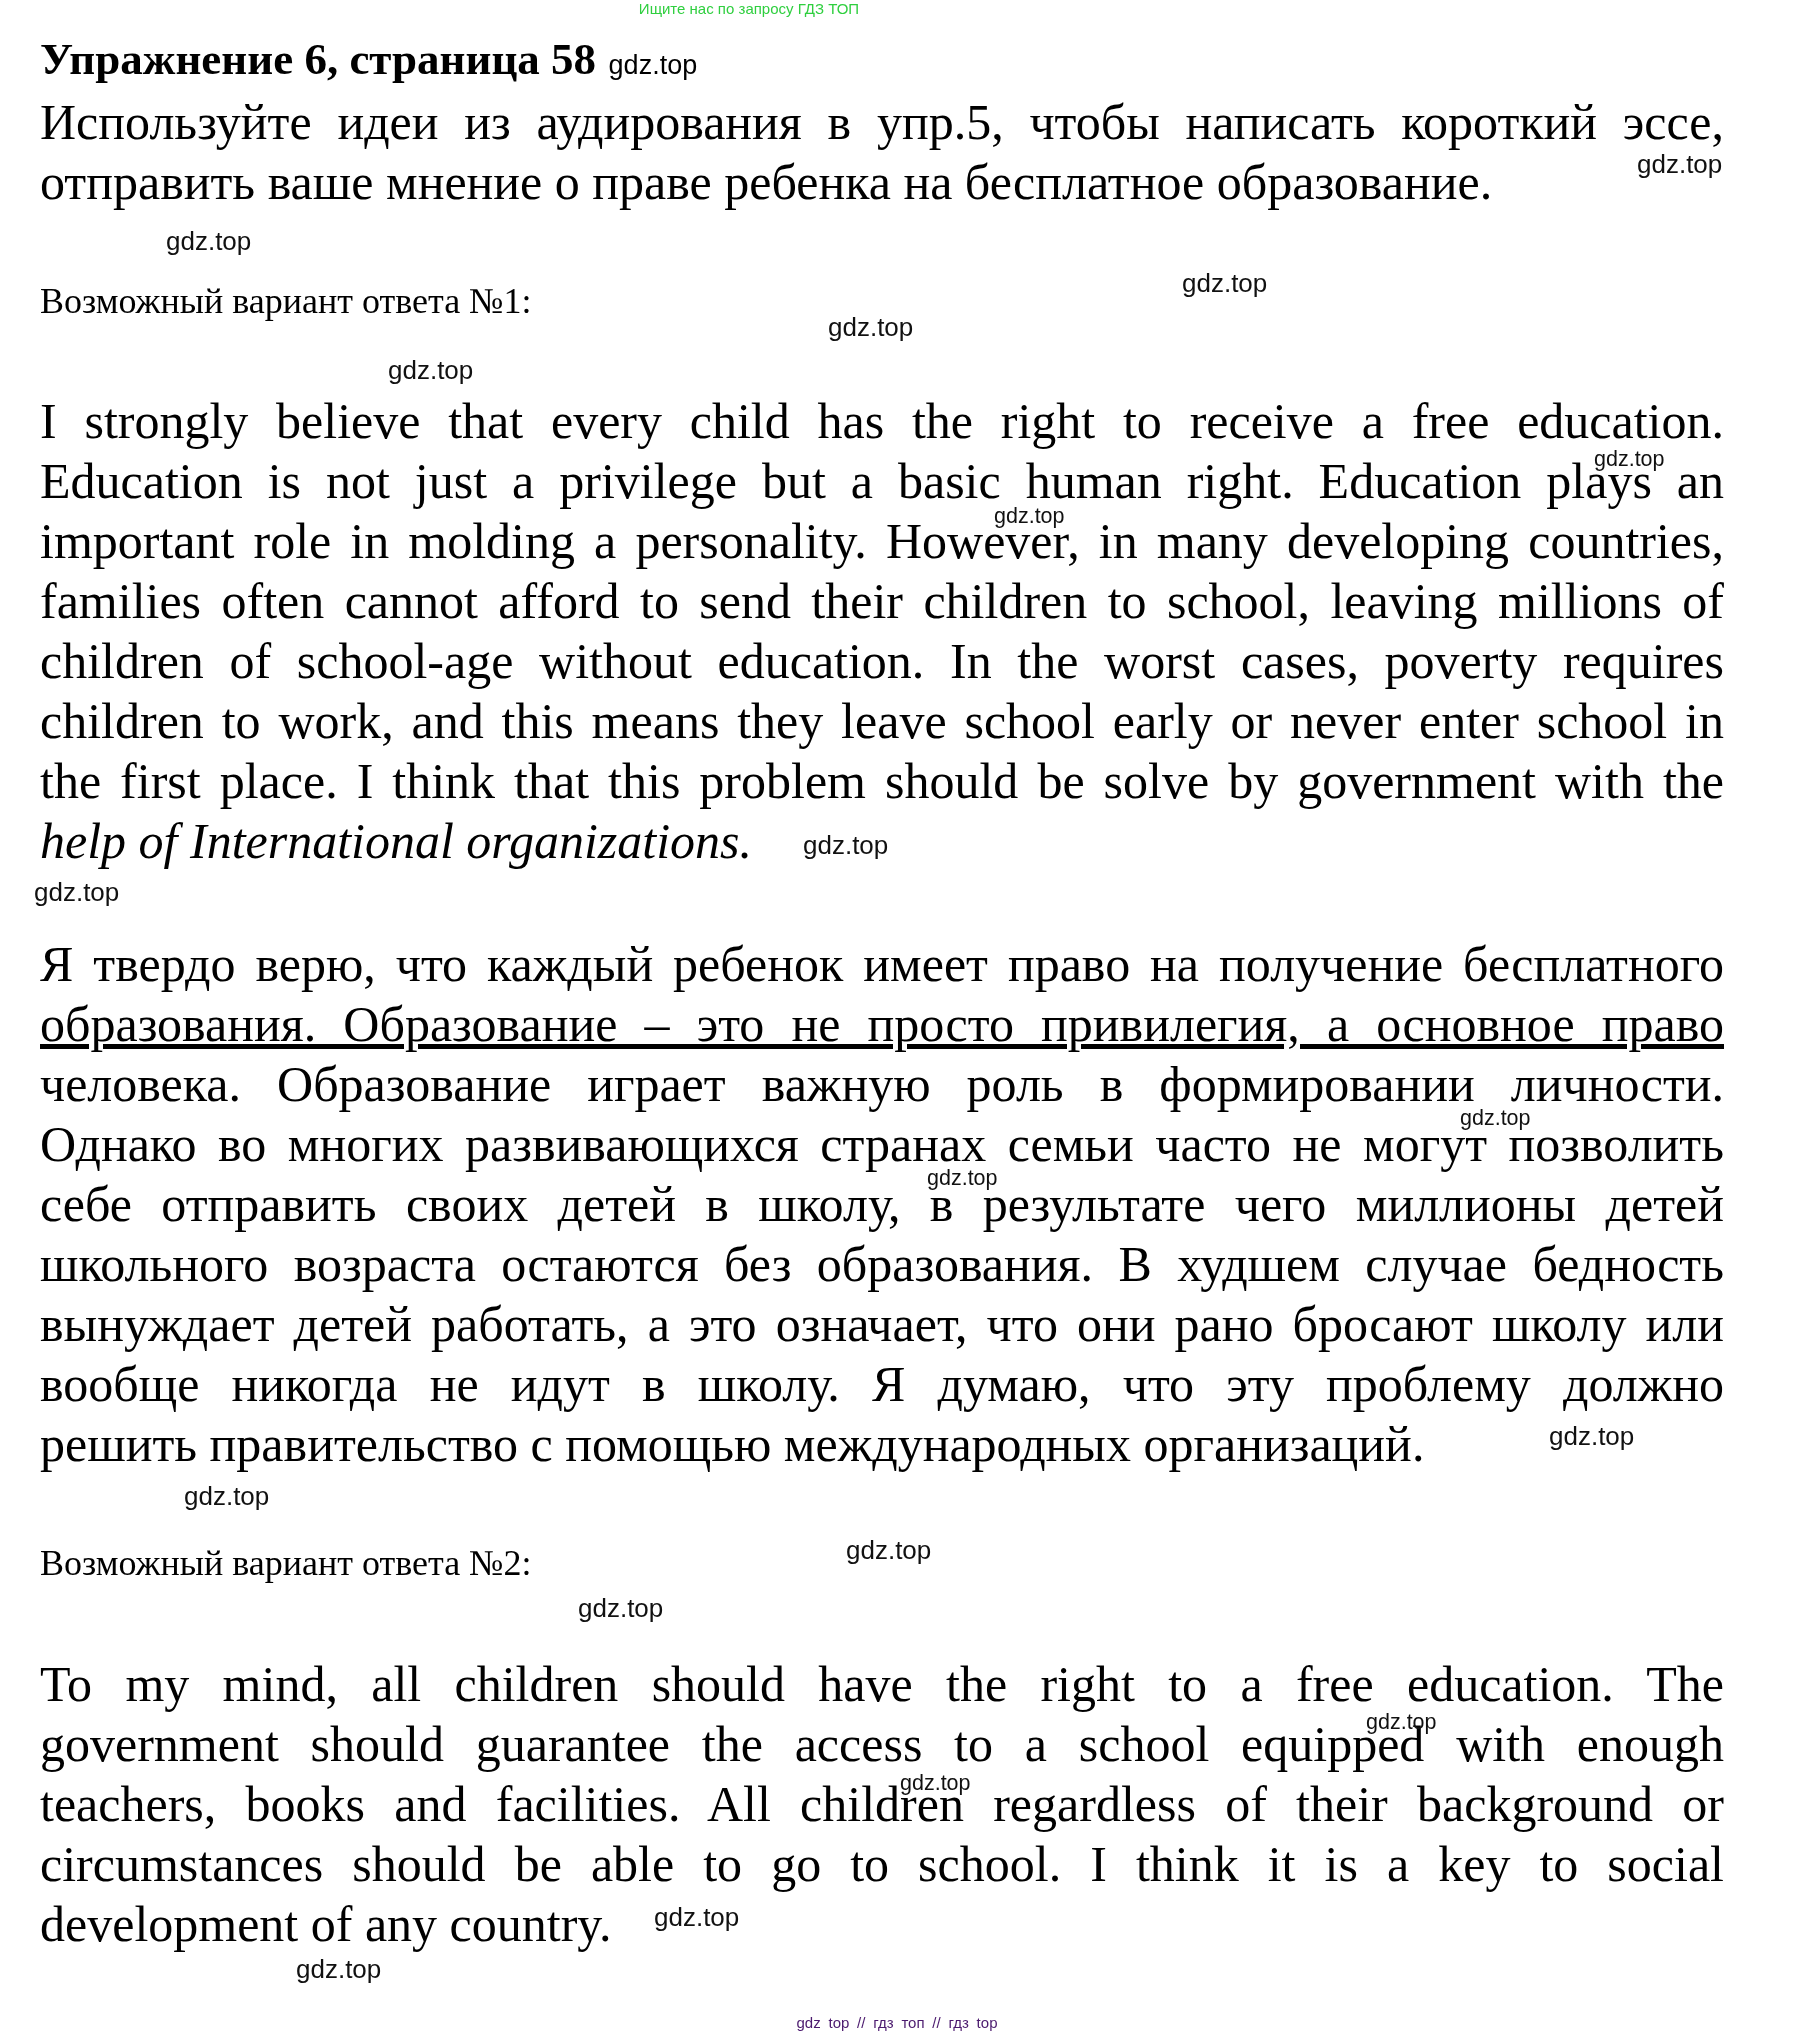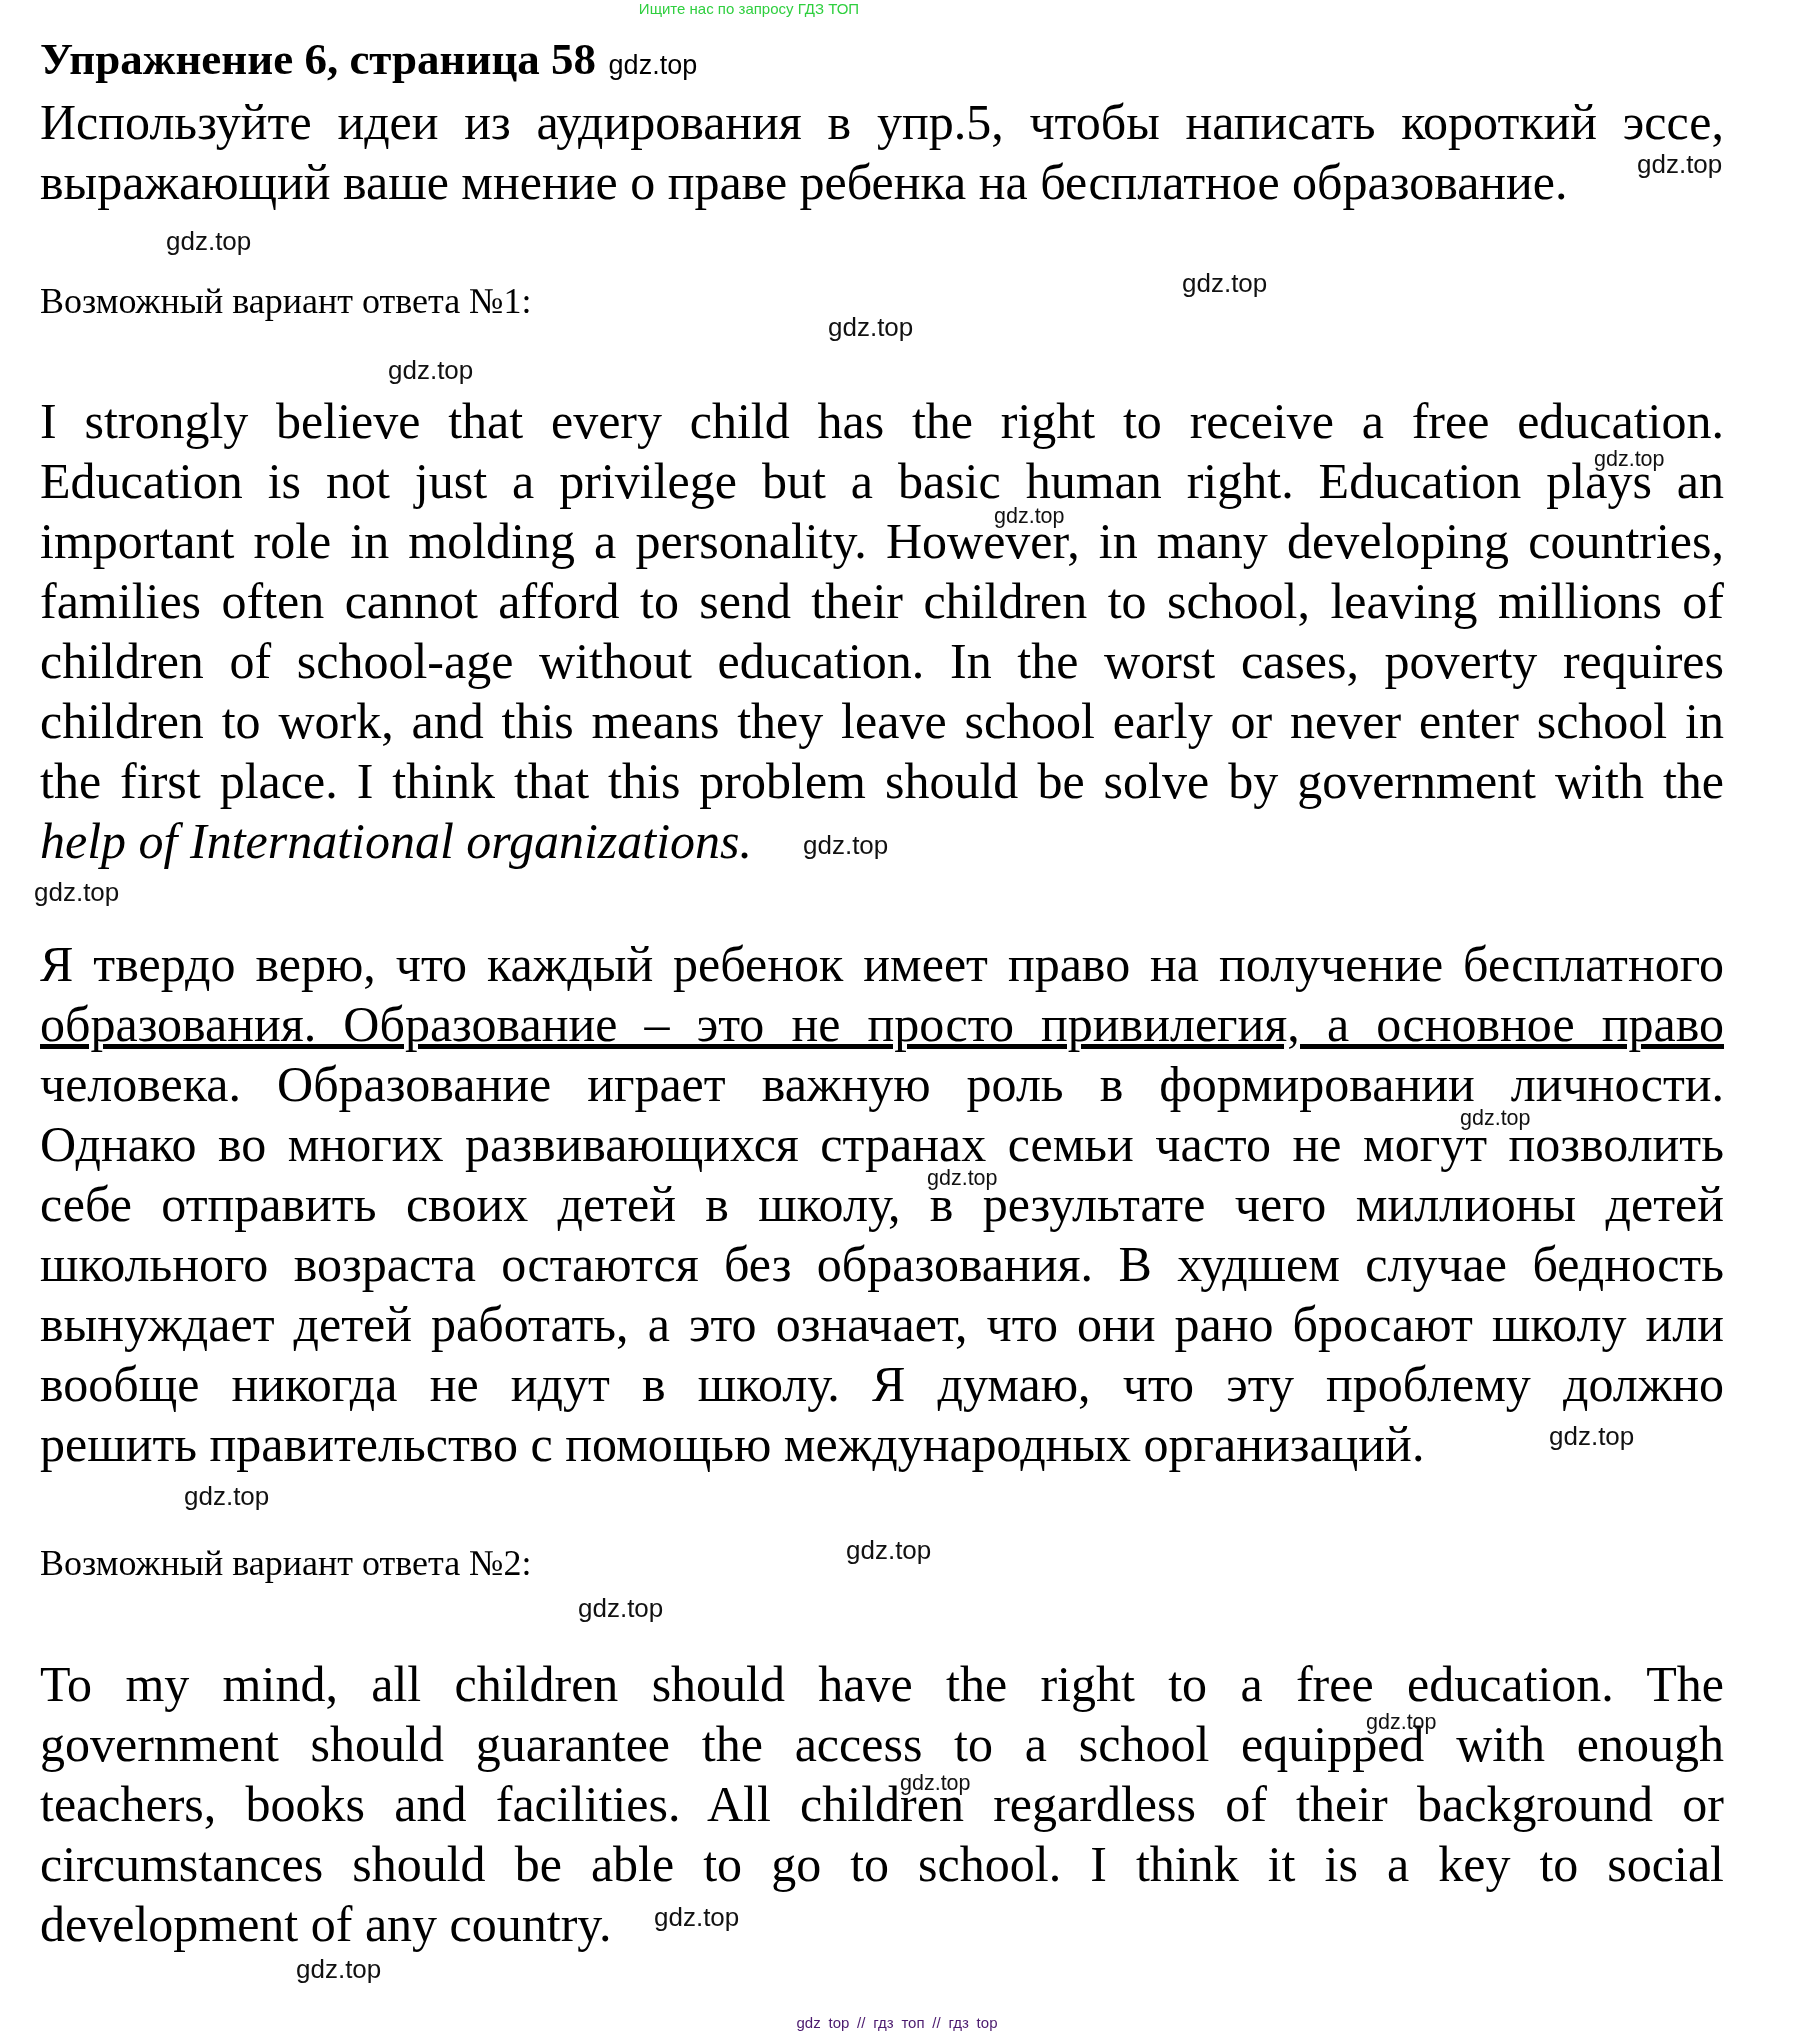--- a/index.html
+++ b/index.html
@@ -40,21 +40,21 @@
 </head>
 <body>
 
 <div class="banner">Ищите нас по запросу ГДЗ ТОП</div>
 
 <div class="title">
   <span>Упражнение 6, страница 58</span><span class="wm-inline">gdz.top</span>
 </div>
 
 <div class="line" style="top:92px;">Используйте идеи из аудирования в упр.5, чтобы написать короткий эссе,</div>
-<div class="line last" style="top:152px;">выражающий ваше мнение о праве ребенка на бесплатное образование.</div>
+<div class="line last" style="top:152px;">отправить ваше мнение о праве ребенка на бесплатное образование.</div>
 
 <div class="heading" style="top:271px;">Возможный вариант ответа №1:</div>
 
 <div class="line" style="top:391px;">I strongly believe that every child has the right to receive a free education.</div>
 <div class="line" style="top:451px;">Education is not just a privilege but a basic human right. Education plays an</div>
 <div class="line" style="top:511px;">important role in molding a personality. However, in many developing countries,</div>
 <div class="line" style="top:571px;">families often cannot afford to send their children to school, leaving millions of</div>
 <div class="line" style="top:631px;">children of school-age without education. In the worst cases, poverty requires</div>
 <div class="line" style="top:691px;">children to work, and this means they leave school early or never enter school in</div>
 <div class="line" style="top:751px;">the first place. I think that this problem should be solve by government with the</div>

